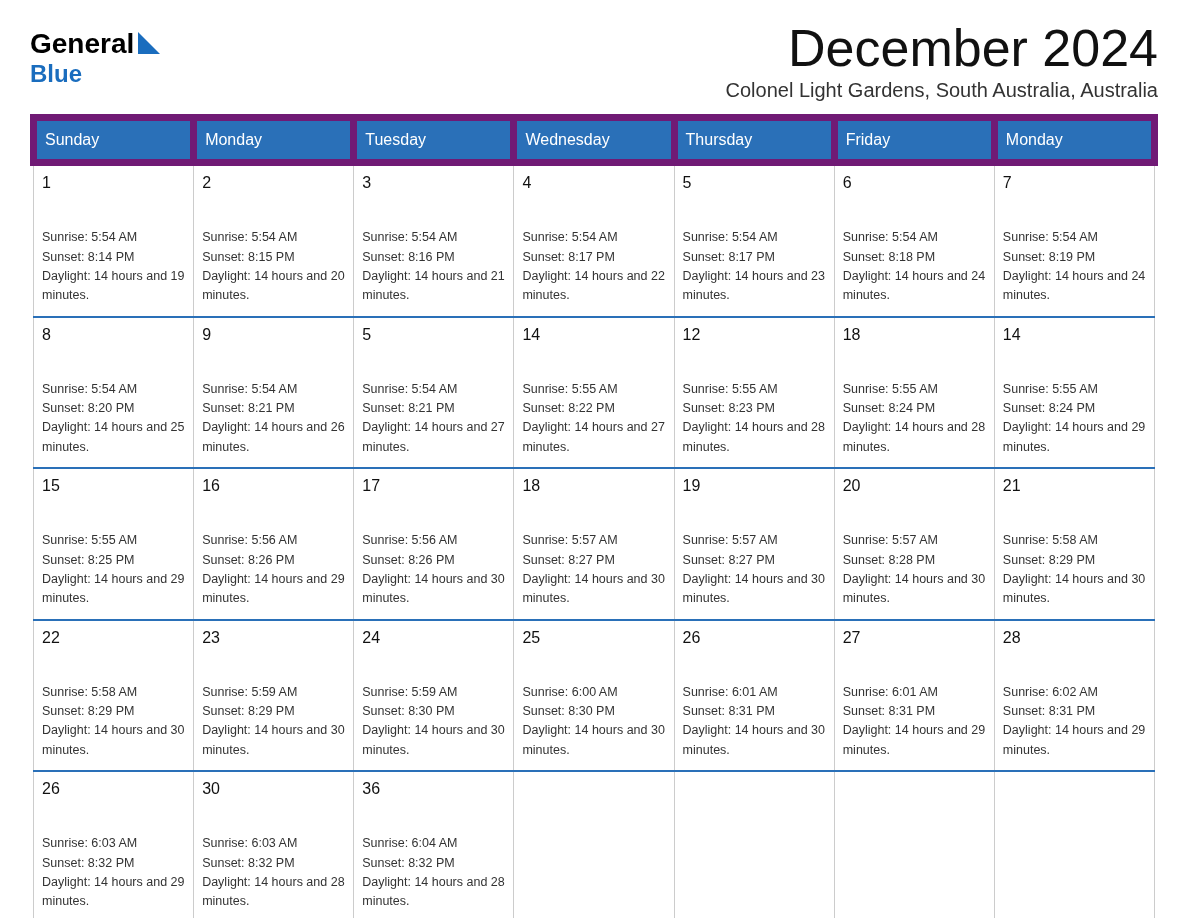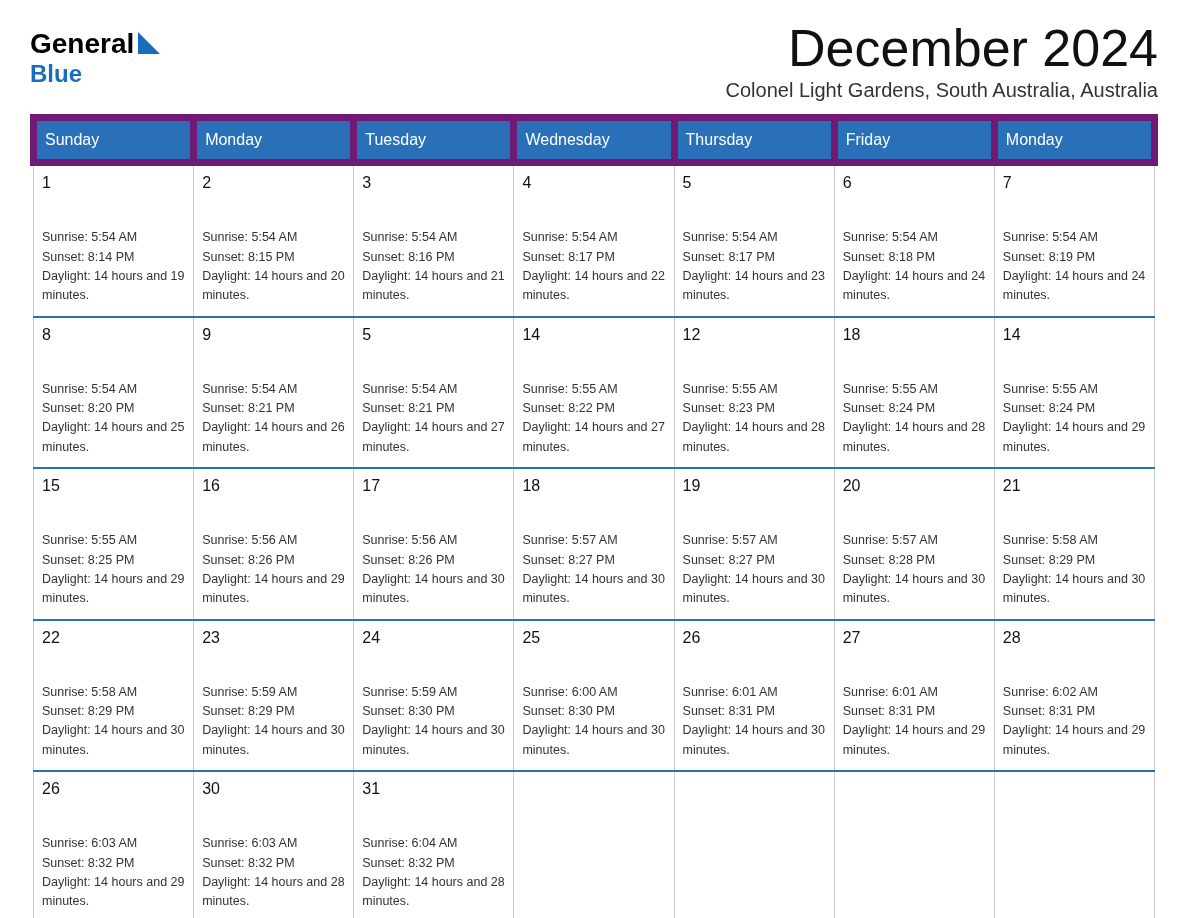--- a/index.html
+++ b/index.html
@@ -253,21 +253,21 @@
       <tr>
         <td>
           <span class="day-number">26</span>
           <div class="day-info">Sunrise: 6:03 AM<br>Sunset: 8:32 PM<br>Daylight: 14 hours and 29 minutes.</div>
         </td>
         <td>
           <span class="day-number">30</span>
           <div class="day-info">Sunrise: 6:03 AM<br>Sunset: 8:32 PM<br>Daylight: 14 hours and 28 minutes.</div>
         </td>
         <td>
-          <span class="day-number">31</span>
+          <span class="day-number">36</span>
           <div class="day-info">Sunrise: 6:04 AM<br>Sunset: 8:32 PM<br>Daylight: 14 hours and 28 minutes.</div>
         </td>
         <td></td>
         <td></td>
         <td></td>
         <td></td>
       </tr>
     </tbody>
 </table>
 

